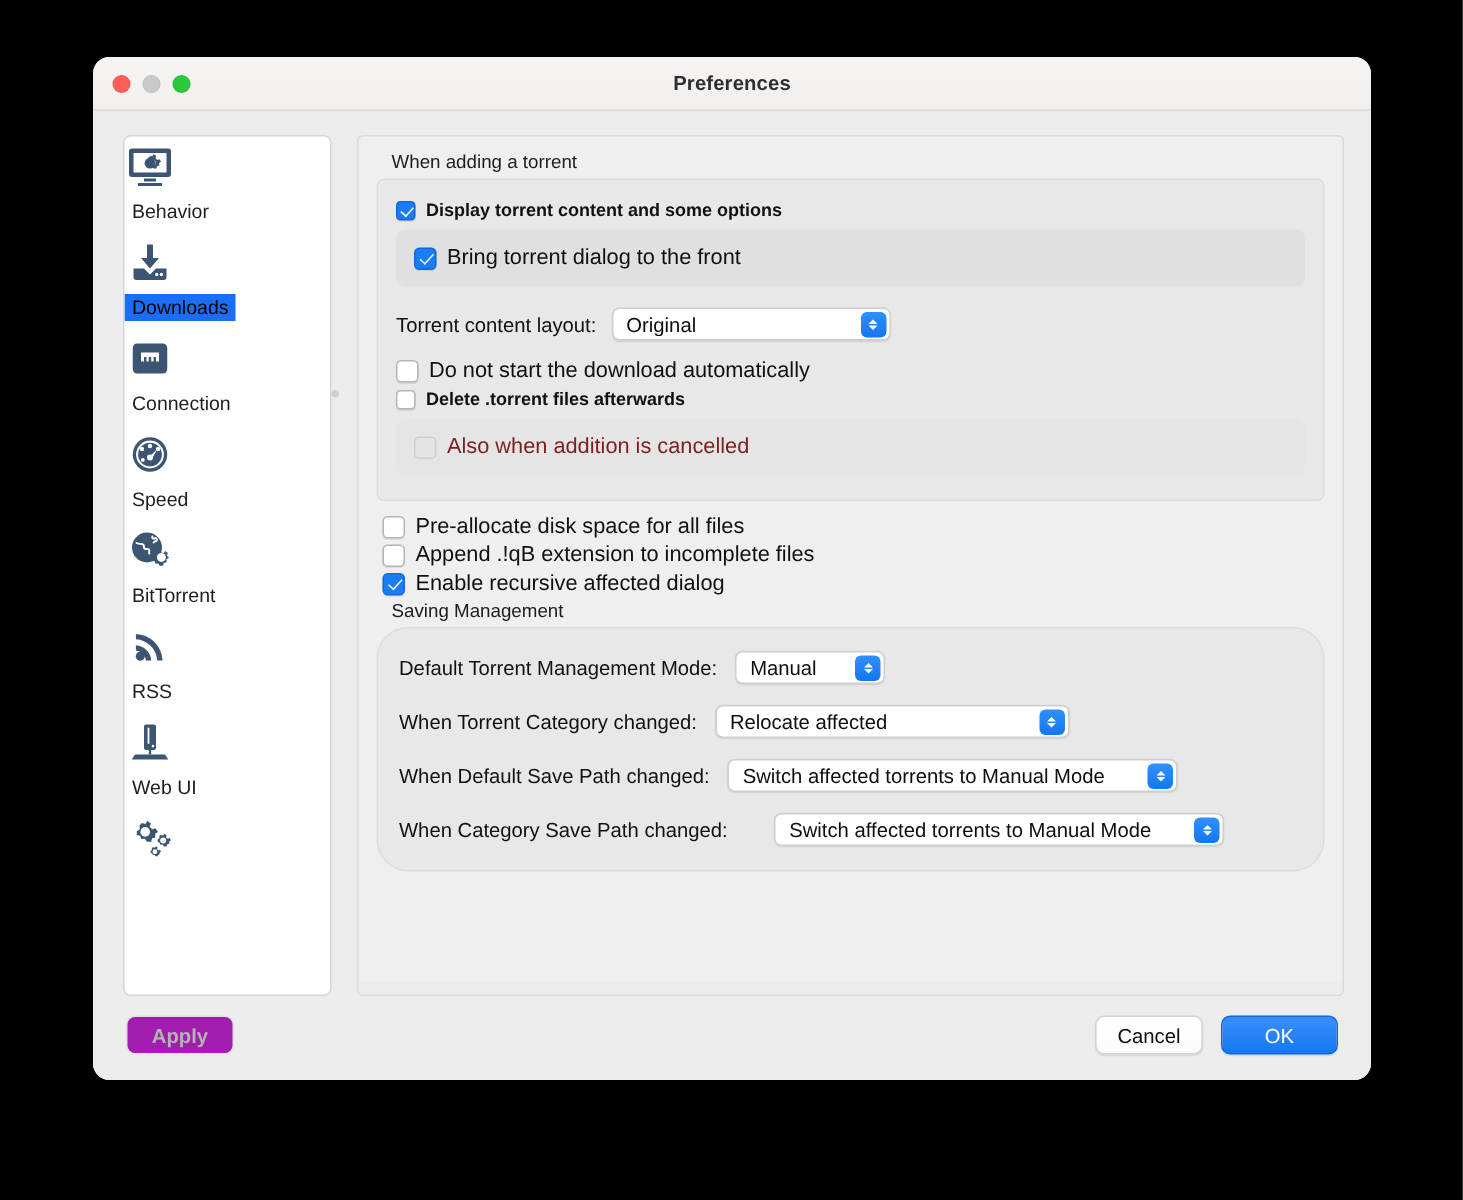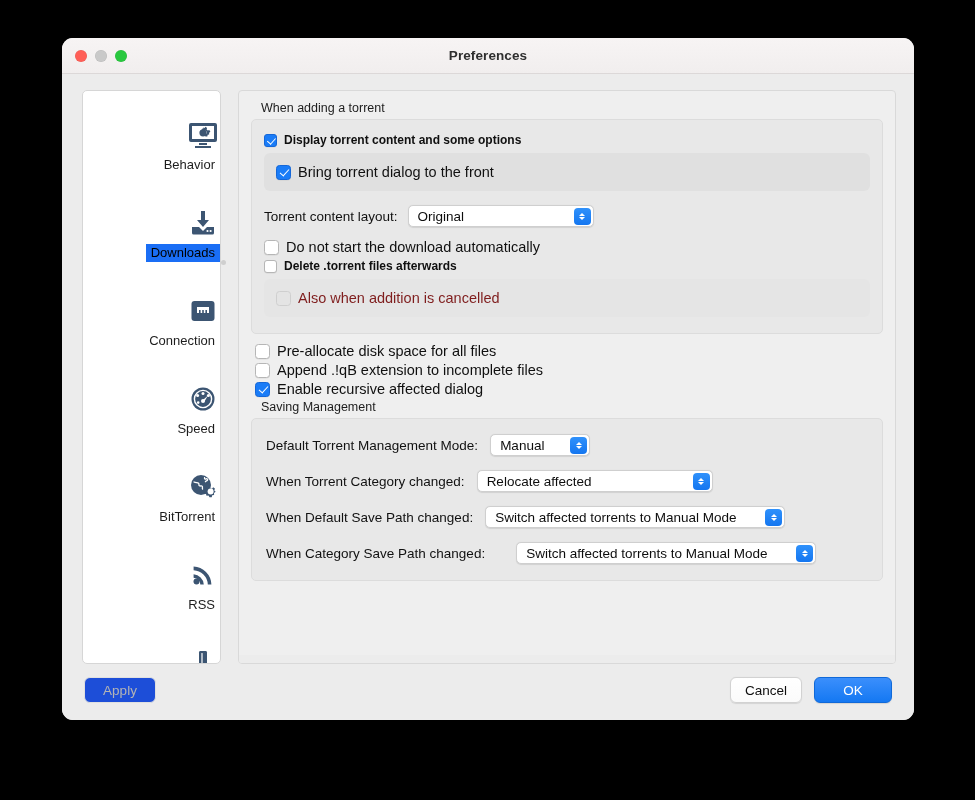--- a/index.html
+++ b/index.html
@@ -69,22 +69,22 @@
     flex: 0 0 139px;
     background: #ffffff;
     border: 1px solid #d6d6d6;
     border-radius: 5px;
     overflow: hidden;
     position: relative;
   }
   .side-item {
     display: flex;
     flex-direction: column;
-    align-items: flex-end;
-    padding-top: 27px;
+    align-items: flex-start;
+    padding-top: 3px;
     padding-bottom: 5px;
   }
   .side-icon {
     width: 34px; height: 34px;
     display: flex; align-items: center; justify-content: center;
     color: #3c5572;
     margin-bottom: 4px;
   }
   .side-icon svg { display: block; }
   .side-label {
@@ -235,21 +235,21 @@
   .stepper i.down { border-top: 3.6px solid #fff; }
 
   
   .sel-layout  { width: 186px; margin-left: 10px; }
   .sel-tmm     { width: 100px; margin-left: 12px; }
   .sel-cat     { width: 236px; margin-left: 12px; }
   .sel-path    { width: 300px; margin-left: 12px; }
 
   
   .sm-title { margin-top: 2px; }
-  .sm-box { padding: 12px 14px 14px 14px; }
+  .sm-box { padding: 12px 14px 14px 14px; border-radius: 21px; }
   .sm-row { margin: 14px 0; }
   .sm-row:first-child { margin-top: 3px; }
   .sm-row:last-child  { margin-bottom: 2px; gap: 19px; }
 
   
   #footer {
     flex: 0 0 56px;
     height: 56px;
     display: flex;
     align-items: center;
@@ -263,21 +263,21 @@
     font-size: 13.5px;
     display: flex;
     align-items: center;
     justify-content: center;
     border: 1px solid #d2d2d2;
     background: linear-gradient(#ffffff, #fbfbfb);
     color: #0f0f0f;
     box-shadow: 0 0.5px 1px rgba(0,0,0,.10);
     padding: 0 14px;
   }
-  .btn.disabled { color: #b4b4b4; background: #1d4ed8; border-color: #e0e0e0; box-shadow: none; }
+  .btn.disabled { color: #b4b4b4; background: #a21caf; border-color: #e0e0e0; box-shadow: none; font-weight: bold; }
   .btn.primary {
     background: linear-gradient(#3b8ffc, #1478f2);
     border-color: #1069d8;
     color: #fff;
     min-width: 78px;
   }
   .spacer { flex: 1 1 auto; }
   #footer .btn + .btn { margin-left: 12px; }
 
   

